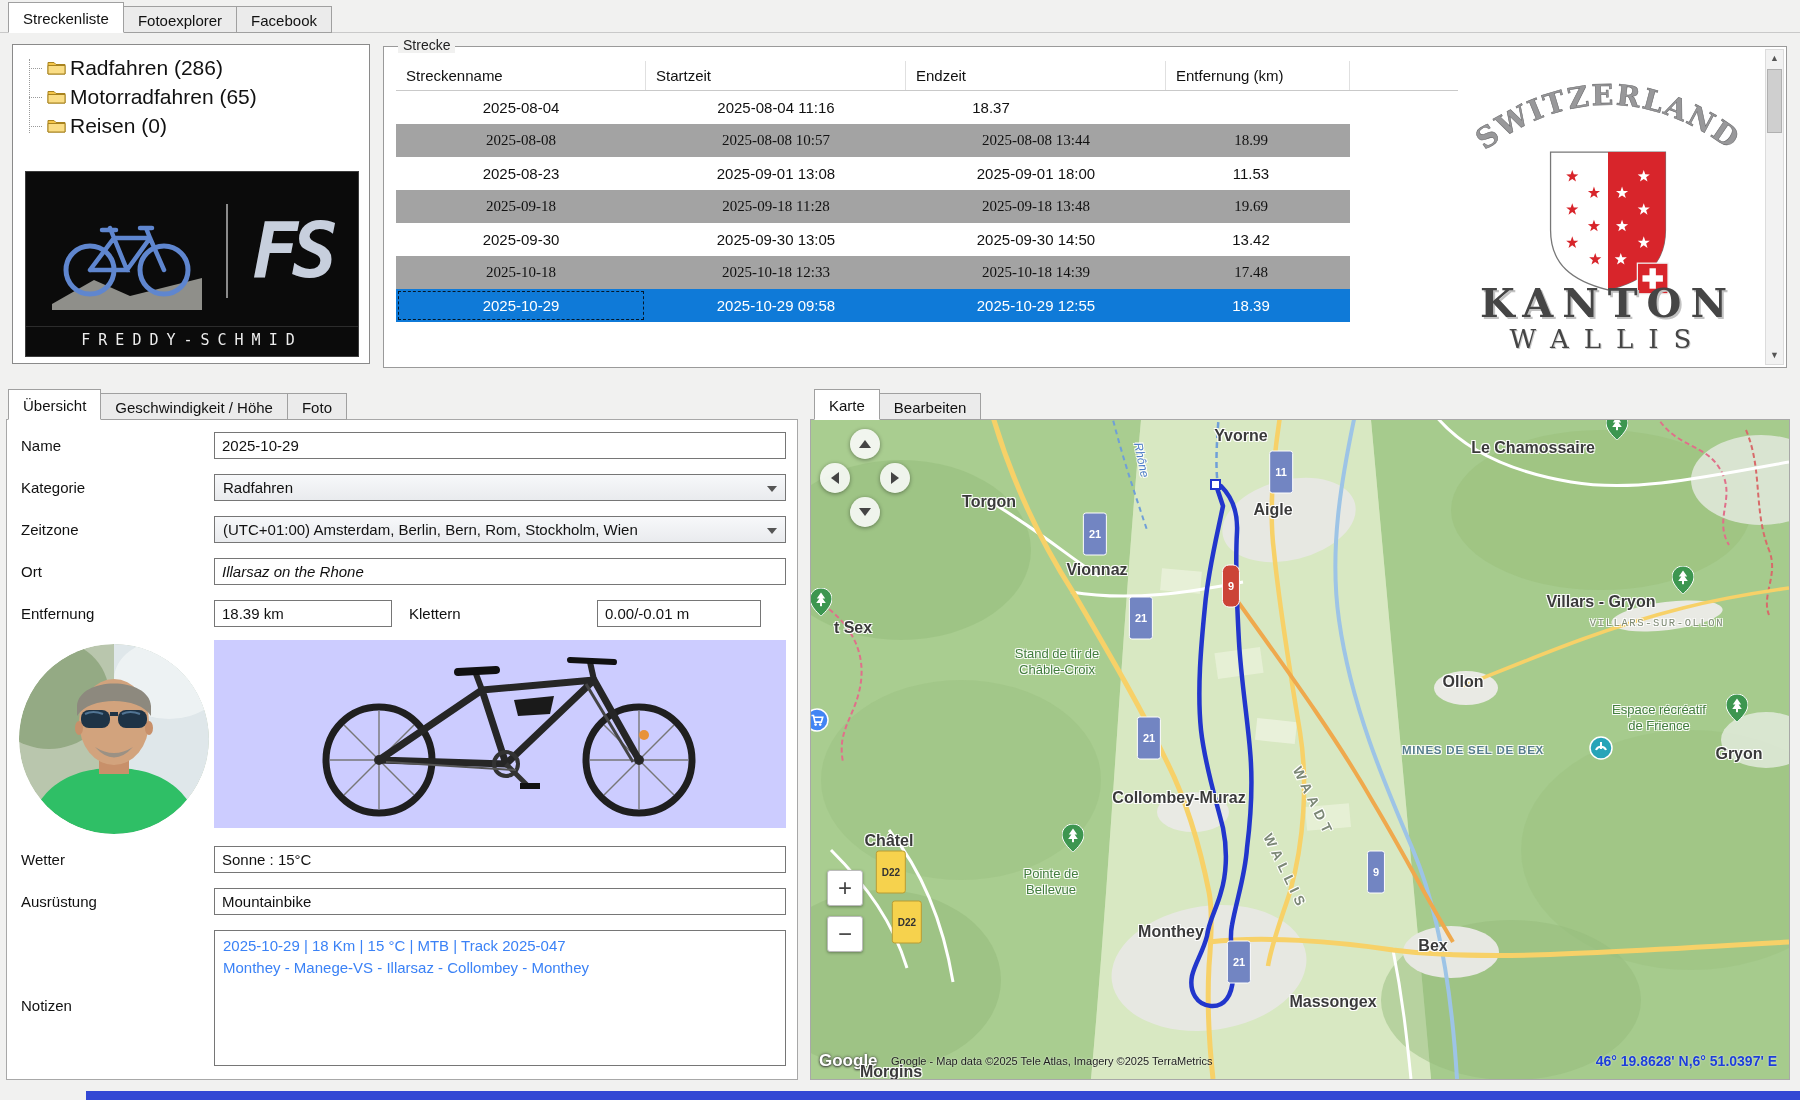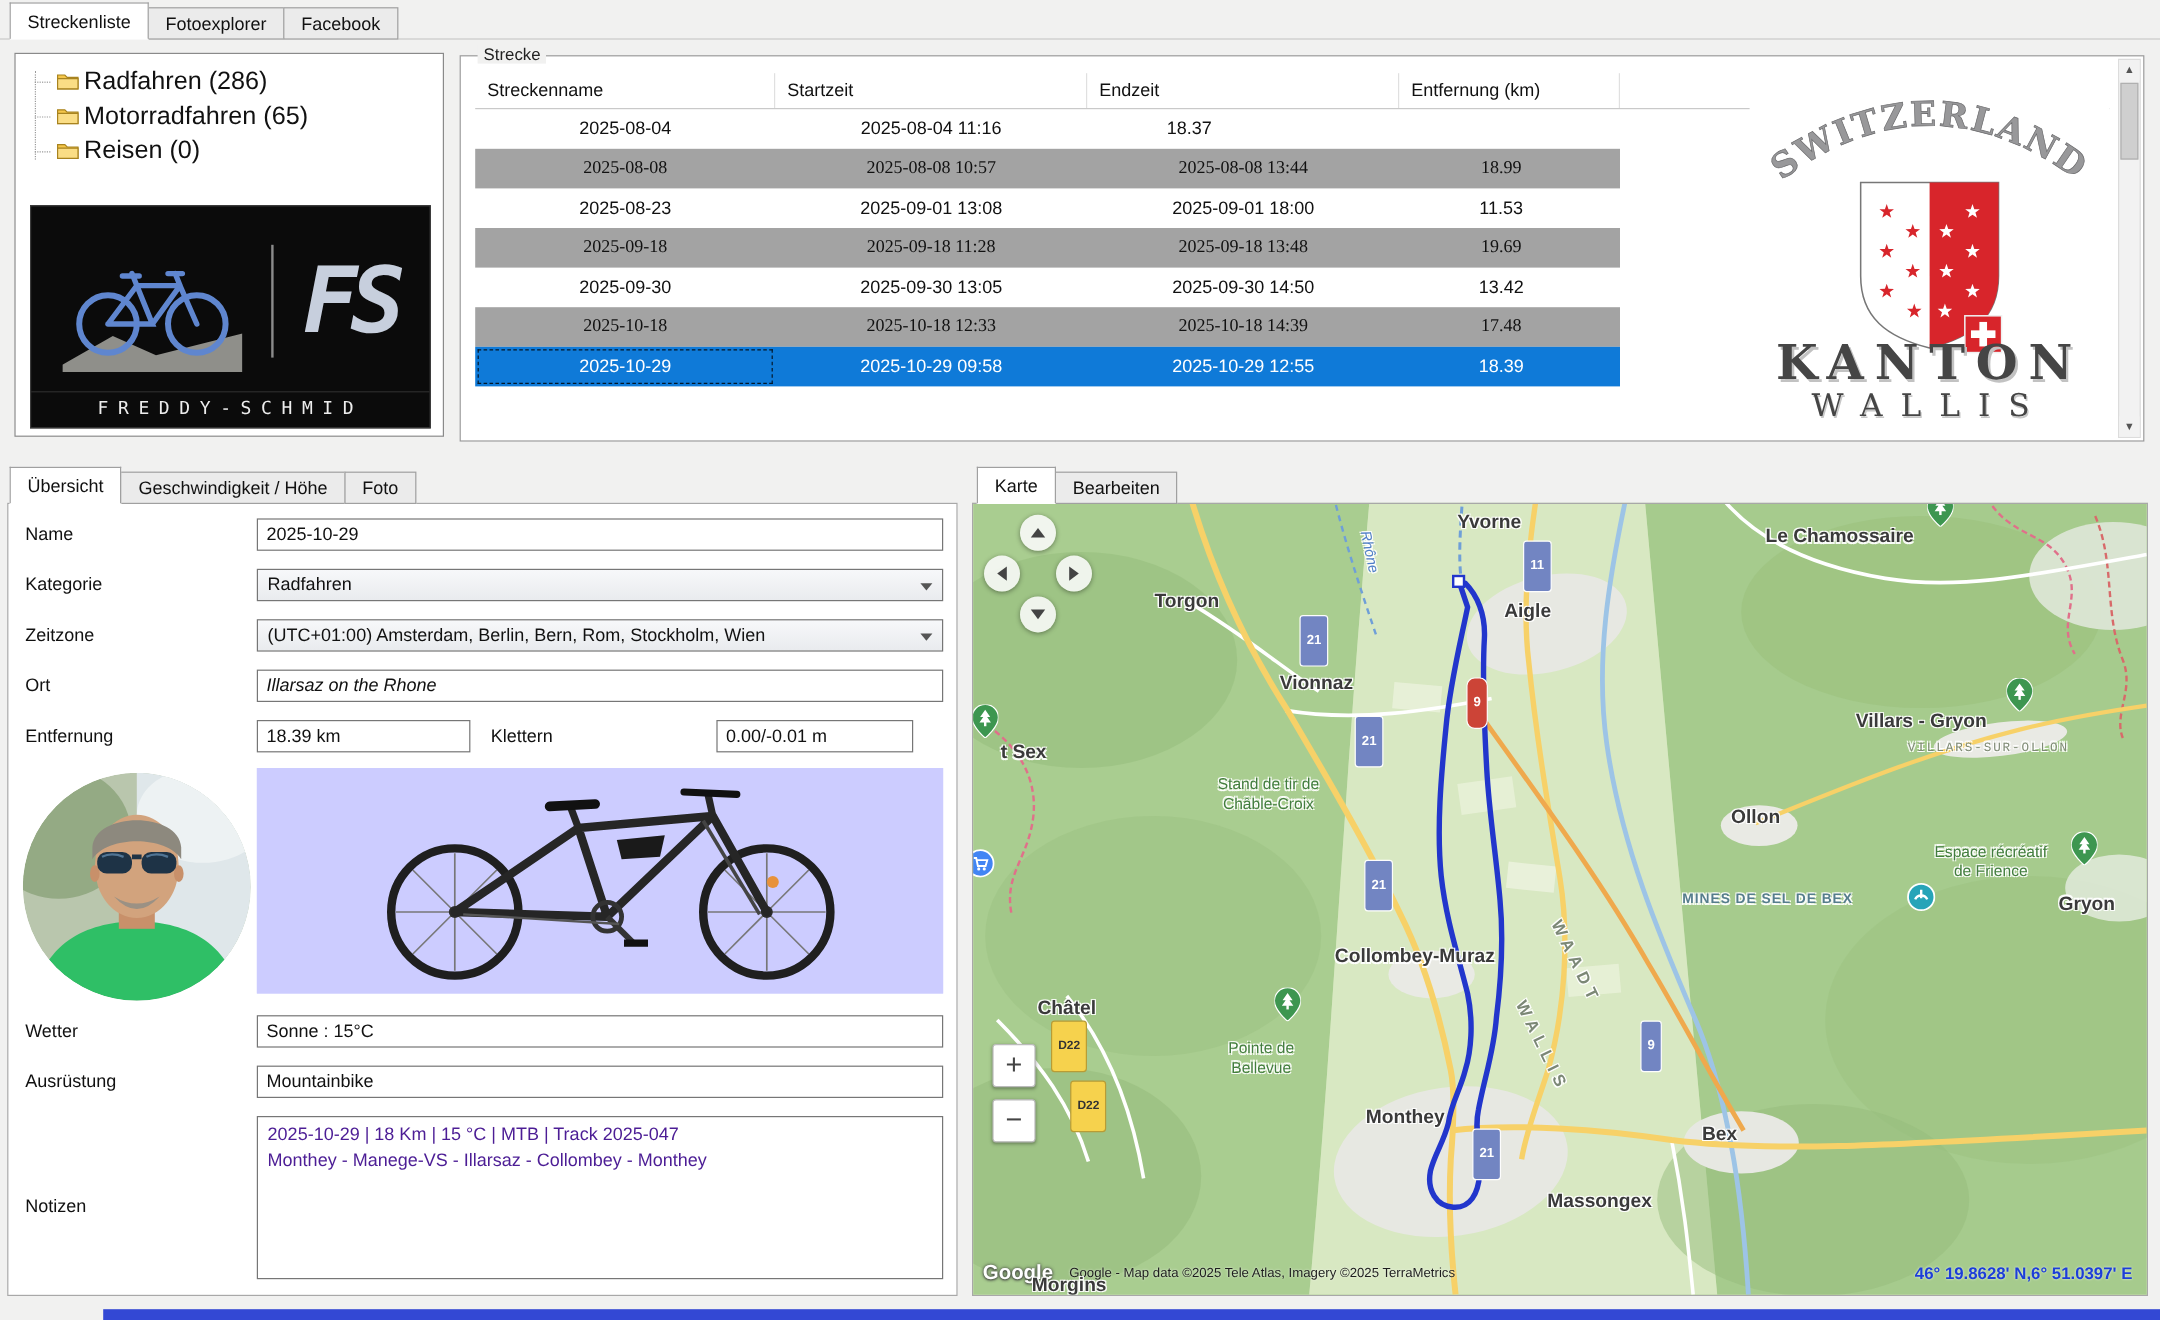--- a/index.html
+++ b/index.html
@@ -93,21 +93,21 @@
   }
   .combo {
     position:absolute; height:27px; border:1px solid #767676; font-size:15px; line-height:25px;
     padding:0 26px 0 8px; background:linear-gradient(#f7f8fa,#e9ebee); color:#111; overflow:hidden; white-space:nowrap;
   }
   .combo::after { content:""; position:absolute; right:8px; top:11px; border:5px solid transparent; border-top:6px solid #555; }
   .bike-photo { position:absolute; left:207px; top:220px; width:572px; height:188px; background:#ccccff; }
   .avatar { position:absolute; left:12px; top:224px; width:190px; height:190px; border-radius:50%; overflow:hidden; }
   .notizen {
     position:absolute; left:207px; top:510px; width:572px; height:136px; border:1px solid #767676;
-    font:15px/1.45 "Liberation Sans", sans-serif; padding:4px 8px; resize:none; color:#4c1d95;
+    font:15px/1.45 "Liberation Sans", sans-serif; padding:4px 8px; resize:none; color:#3b82f6;
   }
 
   
   .map-panel { position:absolute; left:810px; top:419px; width:980px; height:661px; border:1px solid #a8a8a8; background:#c2dcab; overflow:hidden; }
   .map-svg { position:absolute; left:0; top:0; }
   .map-overlay { position:absolute; inset:0; }
   .mlabel {
     position:absolute; transform:translate(-50%,-50%); white-space:pre; text-align:center; line-height:1.25;
     text-shadow:-1px -1px 0 rgba(255,255,255,.9),1px -1px 0 rgba(255,255,255,.9),-1px 1px 0 rgba(255,255,255,.9),1px 1px 0 rgba(255,255,255,.9);
   }

